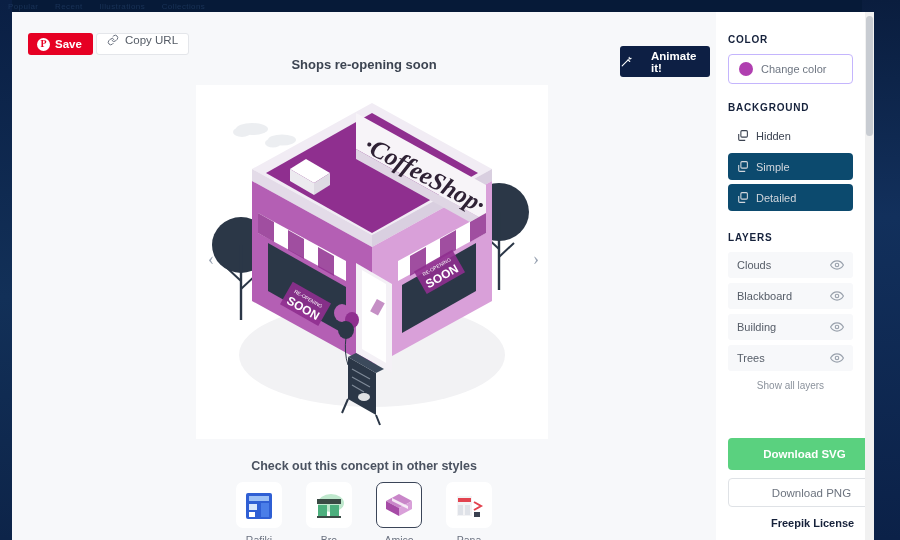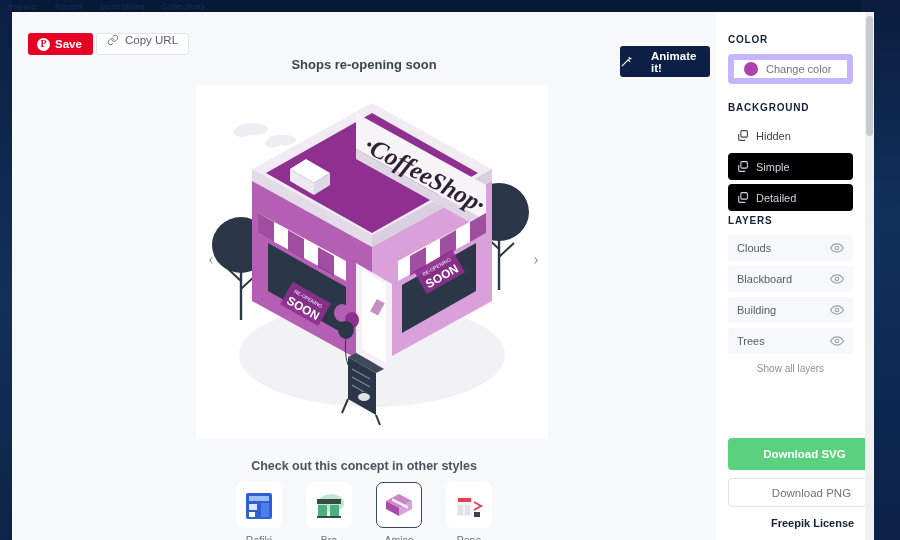--- a/index.html
+++ b/index.html
@@ -151,37 +151,37 @@
     position: absolute; left: 704px; top: 0;
     width: 149px; height: 528px;
     background: #fff;
     padding: 22px 12px 0 12px;
   }
   .sec-title {
     font-size: 10px; font-weight: bold; color: #15213b;
     letter-spacing: .8px; margin-bottom: 9px;
   }
   .color-row {
-    height: 30px; border: 6px solid #c4b5fd; border-radius: 4px;
+    height: 30px; border: 1px solid #c4b5fd; border-radius: 4px;
     display: flex; align-items: center; gap: 8px;
     padding: 0 10px; margin-bottom: 18px; cursor: pointer;
   }
   .swatch {
     width: 14px; height: 14px; border-radius: 50%;
   }
   .color-label { font-size: 11px; color: #6e7682; }
 
   .bg-row {
     height: 27px; border-radius: 4px;
     display: flex; align-items: center; gap: 7px;
     padding: 0 8px; margin-bottom: 4px;
     font-size: 11px; cursor: pointer;
   }
   .bg-row.active { color: #3b4250; }
-  .bg-row.dim { color: #d3d7dd; background: #000000; cursor: default; }
+  .bg-row.dim { color: #d3d7dd; background: #0c4a6e; cursor: default; }
   .copies svg { display: block; }
 
   .layers { margin-top: 6px; }
   .layer-row {
     height: 26px; background: #f7f8fa; border-radius: 3px;
     display: flex; align-items: center; justify-content: space-between;
     padding: 0 9px; margin-bottom: 5px;
     font-size: 11px; color: #555c67; cursor: pointer;
   }
   .eye svg { display: block; }
@@ -448,21 +448,21 @@
       <div class="bg-row dim">
         <span class="copies">
           <svg width="13" height="13" viewBox="0 0 24 24" fill="none" stroke="#d3d7dd" stroke-width="2">
             <rect x="9" y="3" width="12" height="12" rx="2"></rect>
             <path d="M5 9v10a2 2 0 0 0 2 2h10"></path>
           </svg>
         </span>
         <span>Detailed</span>
       </div>
 
-      <div class="sec-title" style="margin-top:4px">LAYERS</div>
+      <div class="sec-title" style="margin-top:21px">LAYERS</div>
 
       <div class="layers">
         <div class="layer-row">
           <span>Clouds</span>
           <span class="eye">
             <svg width="14" height="14" viewBox="0 0 24 24" fill="none" stroke="#9aa2ad" stroke-width="2">
               <path d="M1 12s4-7 11-7 11 7 11 7-4 7-11 7-11-7-11-7z"></path>
                 <circle cx="12" cy="12" r="3"></circle>
             </svg>
           </span>

